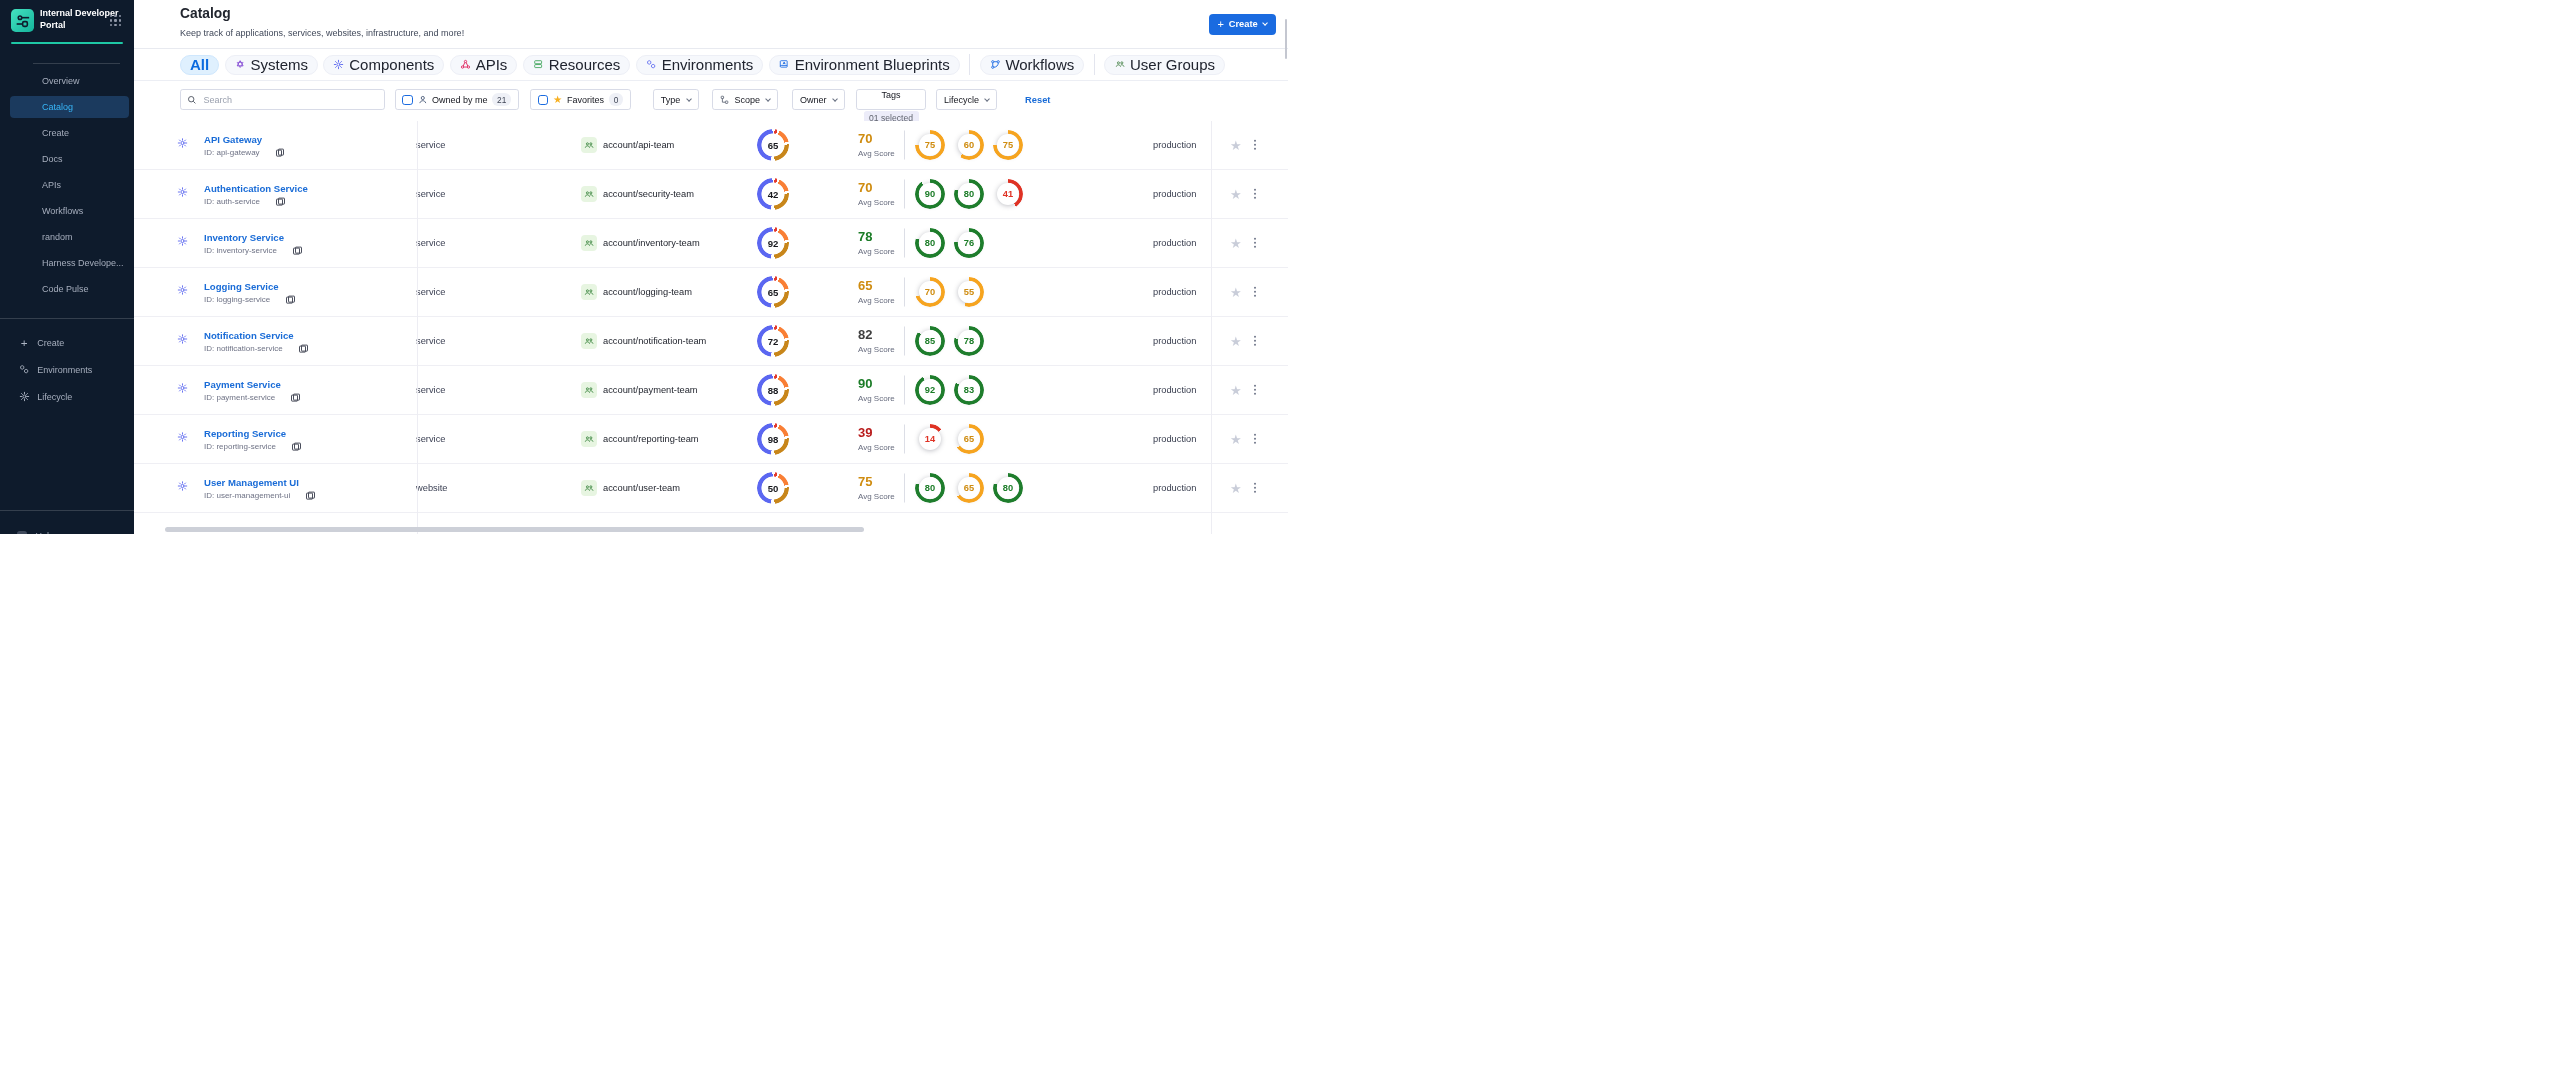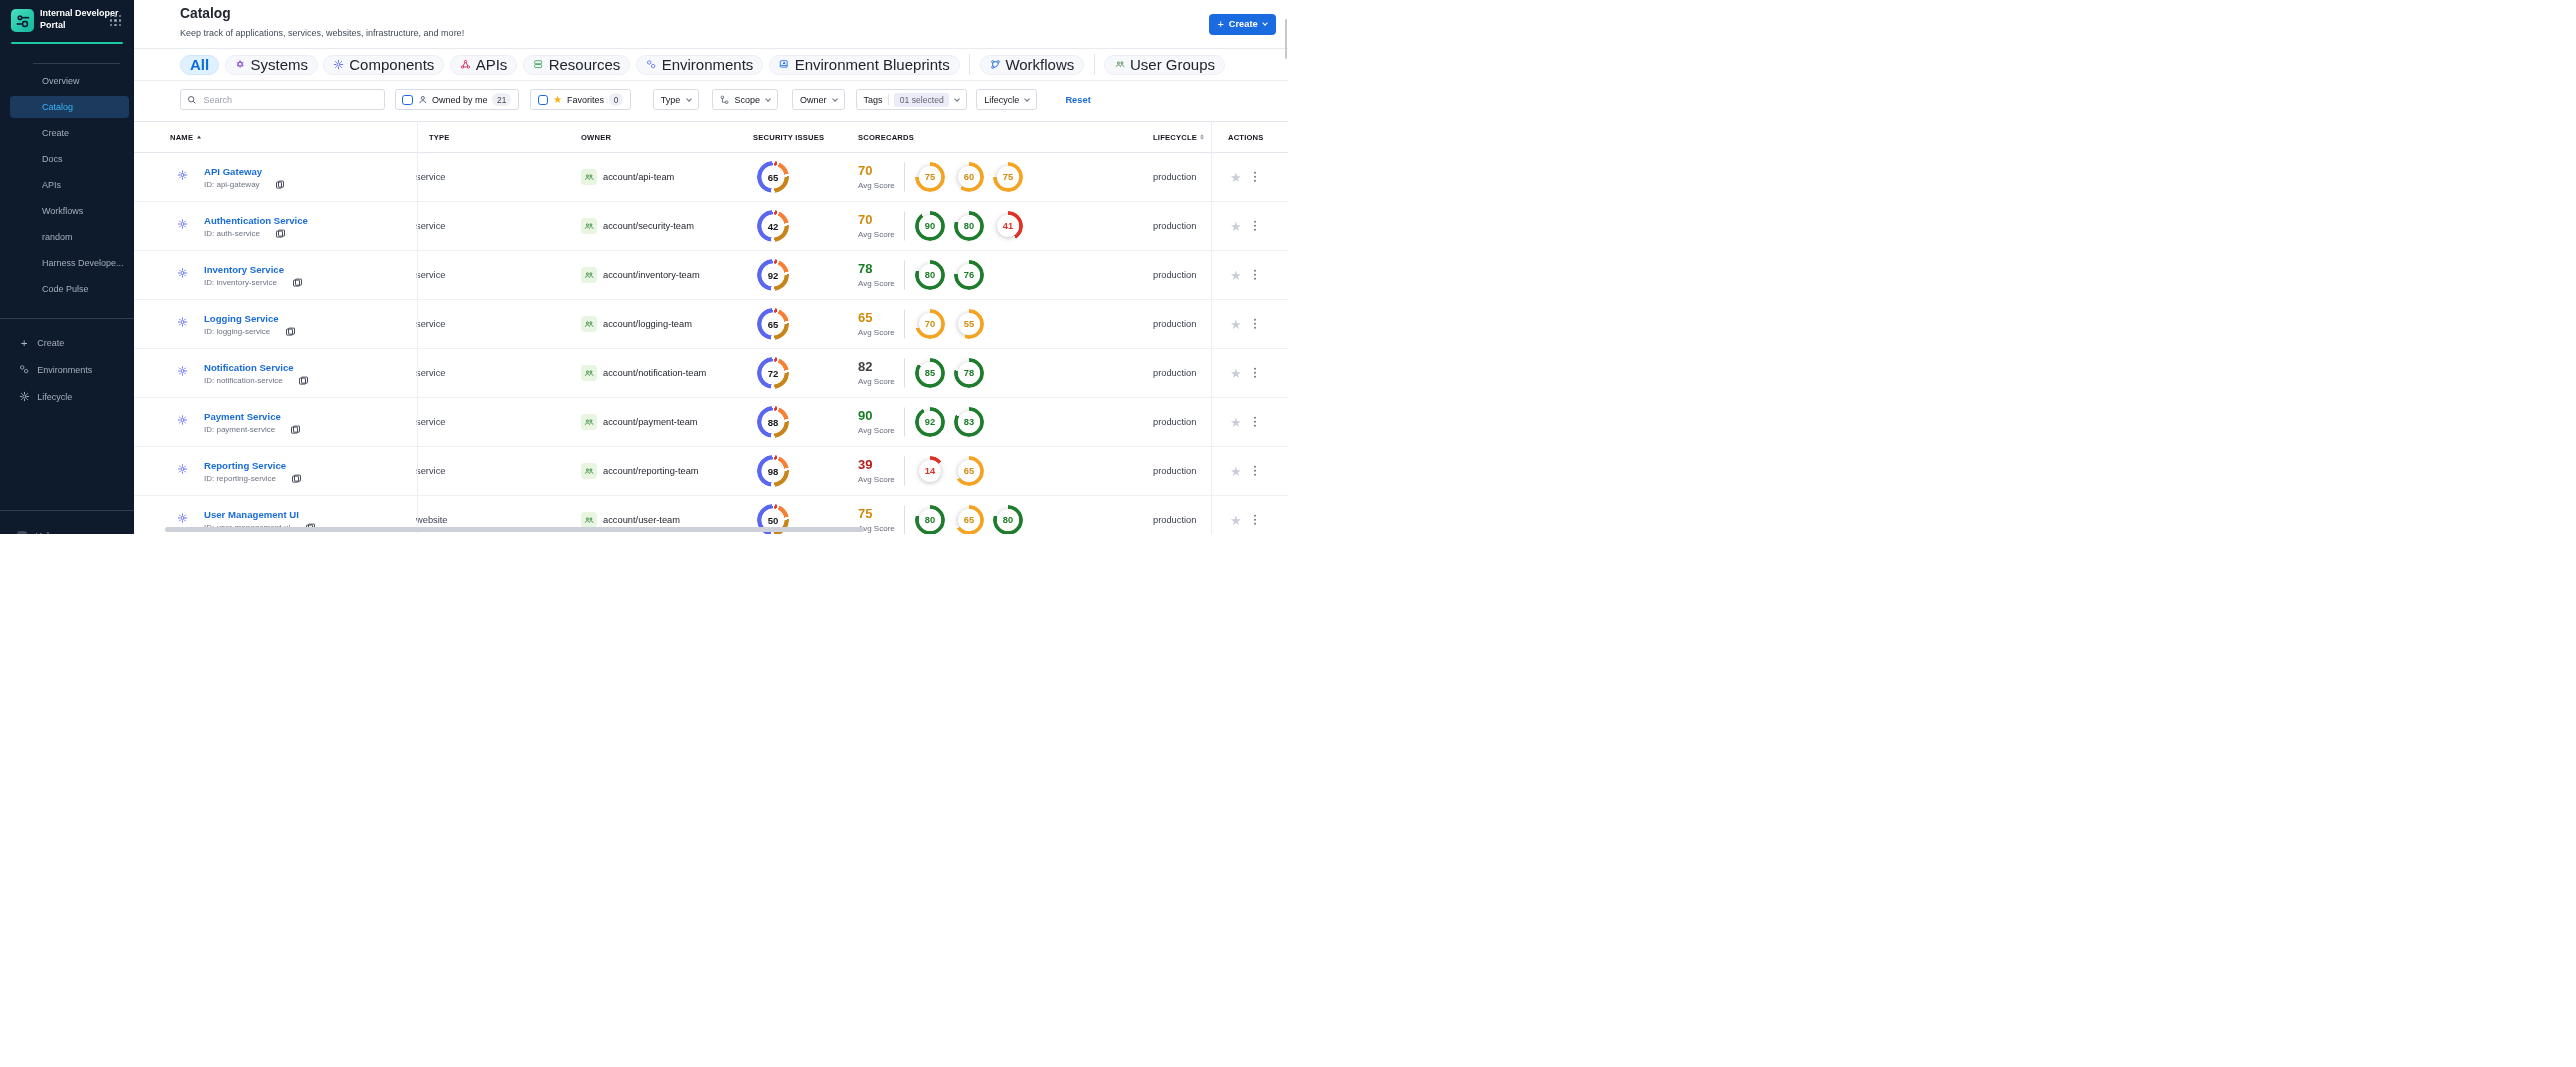--- a/index.html
+++ b/index.html
@@ -70,21 +70,21 @@
     padding:0 6.9px;gap:4.8px;font-size:9px;color:#15171f;cursor:pointer;white-space:nowrap;}
   .checkbox{width:10.3px;height:10.3px;border:1.1px solid #1a6be0;border-radius:2.8px;background:#fff;flex:0 0 auto;}
   .badge{background:#eef0f6;border-radius:6.2px;padding:1.4px 4.8px;font-size:8.3px;color:#3f4555;}
   .chip.owned{margin-right:11px;}
   .chip.fav{margin-right:22px;}
   .drop{height:20.7px;}
   .drop .dlbl{margin-right:1.4px;}
   .chip.type{margin-right:13.8px;}
   .chip.scope{margin-right:13.8px;}
   .chip.ownerf{margin-right:11px;}
-  .chip.tags{margin-right:9.6px;gap:5.5px;}
+  .chip.tags{margin-right:9.6px;gap:5.5px;flex-direction:column;}
   .chip.lifecycle{margin-right:22px;}
   .tag-sep{width:0.7px;height:11px;background:#dfe2ea;}
   .tag-pill{background:#ececf9;border-radius:2.8px;padding:2.1px 5.5px;font-size:8.6px;color:#60646f;}
   .reset{color:#1a6cd7;font-size:9.3px;font-weight:700;cursor:pointer;background:none;border:none;font-family:inherit;}
   .star-y{color:#f7b021;font-size:10.3px;line-height:1;}
   .person-ico,.scope-ico{display:flex;align-items:center;}
 
   
   .table{position:absolute;left:0;top:121px;right:0;bottom:0;overflow:hidden;}
   .thead{position:relative;height:32px;border-top:0.7px solid #e4e6ed;border-bottom:0.7px solid #e4e6ed;}
@@ -395,38 +395,20 @@
 
       <div class="chip drop lifecycle">
         <span class="dlbl">Lifecycle</span>
           <span class="chev gray"></span>
       </div>
 
       <button class="reset">Reset</button>
     </div>
 
     <div class="table">
-      <div class="thead">
-        <div class="th" style="left:36px;">
-          <span>NAME</span>
-            <span class="tri-up"></span>
-        </div>
-        <div class="th" style="left:295px;">TYPE</div>
-        <div class="th" style="left:447px;">OWNER</div>
-        <div class="th" style="left:619px;">SECURITY ISSUES</div>
-        <div class="th" style="left:724px;">SCORECARDS</div>
-        <div class="th" style="left:1019px;">
-          <span>LIFECYCLE</span>
-          <span class="sort-both">
-              <i class="u"></i>
-              <i class="d"></i>
-            </span>
-        </div>
-        <div class="th" style="left:1094px;">ACTIONS</div>
-      </div>
       <div id="rows">
   <div class="trow">
     <span class="cell-icon t-icon"><svg width="11" height="11" viewBox="0 0 24 24" fill="none" stroke="#5c68f0" stroke-width="2" stroke-linecap="round">
                 <circle cx="12" cy="12" r="3.4"></circle>
                 <path d="M12 2.8v3M12 18.2v3M2.8 12h3M18.2 12h3M5.5 5.5l2.1 2.1M16.4 16.4l2.1 2.1M18.5 5.5l-2.1 2.1M7.6 16.4l-2.1 2.1"></path>
               </svg></span>
     <div class="cell-name">
       <a class="name t-name">API Gateway</a>
       <div class="idline">
         <span class="idtext t-id">ID: api-gateway</span>

